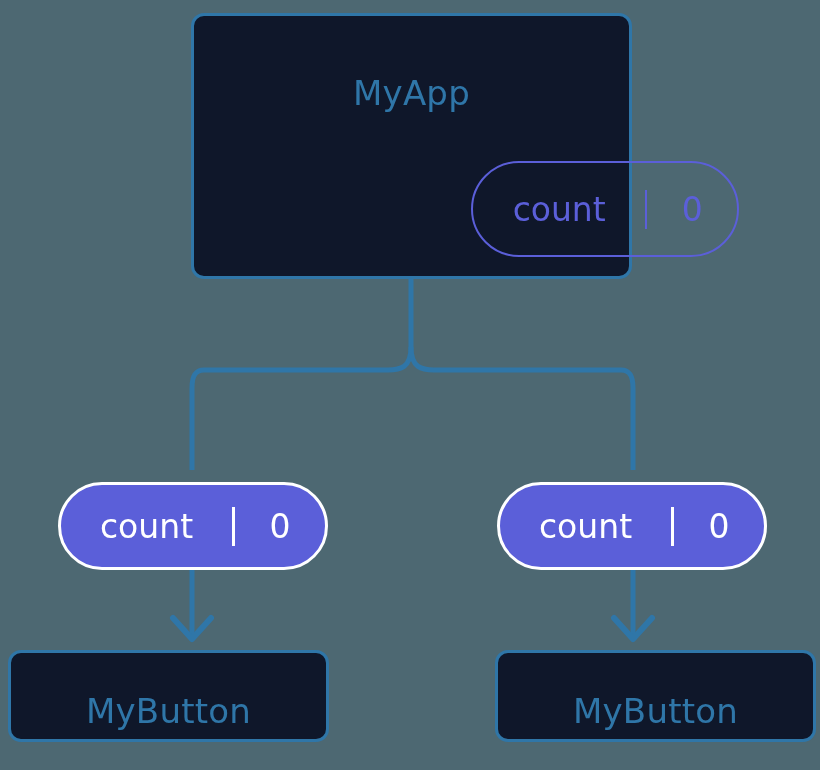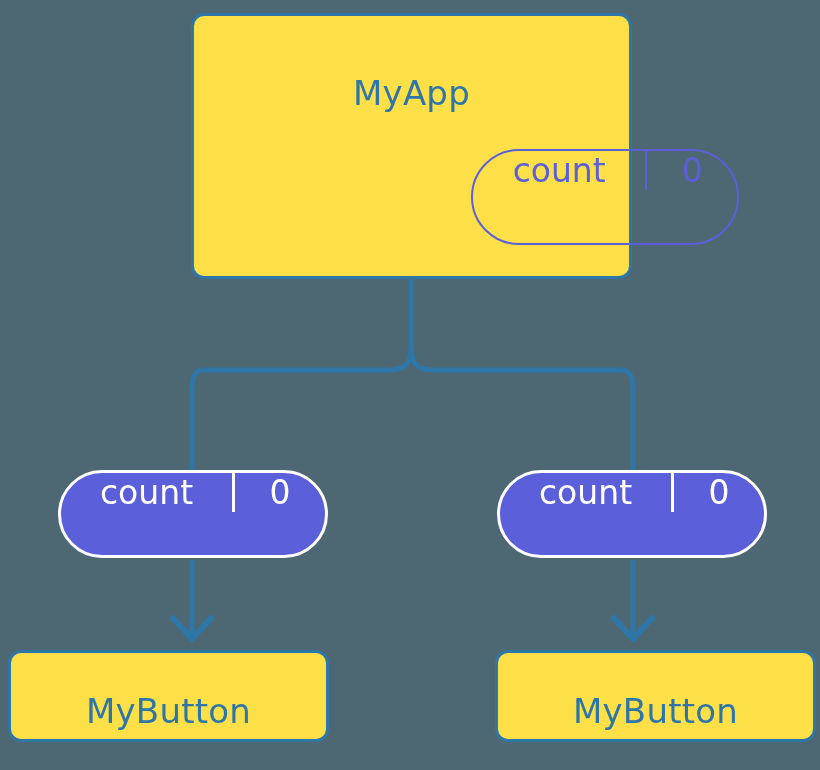--- a/index.html
+++ b/index.html
@@ -23,21 +23,21 @@
     left: 0;
     top: 0;
     width: 820px;
     height: 770px;
     pointer-events: none;
   }
 
   
   .card {
     position: absolute;
-    background: #fde047;
+    background: #0f172a;
     border: 3px solid #2f76a8;
     border-radius: 13px;
     box-sizing: border-box;
   }
   .card-title {
     color: #2f76a8;
     font-size: 34px;
     letter-spacing: 0.2px;
     text-align: center;
     white-space: nowrap;
@@ -69,24 +69,25 @@
     position: absolute;
     left: 0;
     right: 0;
     top: 38px;
   }
 
   
   .pill {
     position: absolute;
     display: flex;
-    align-items: flex-start;
+    align-items: center;
     box-sizing: border-box;
     border-radius: 999px;
     overflow: hidden;
+    margin-top: 12px;
   }
   .pill .pill-key,
   .pill .pill-val {
     display: flex;
     align-items: center;
     justify-content: center;
     font-size: 33px;
     box-sizing: border-box;
     white-space: nowrap;
   }

